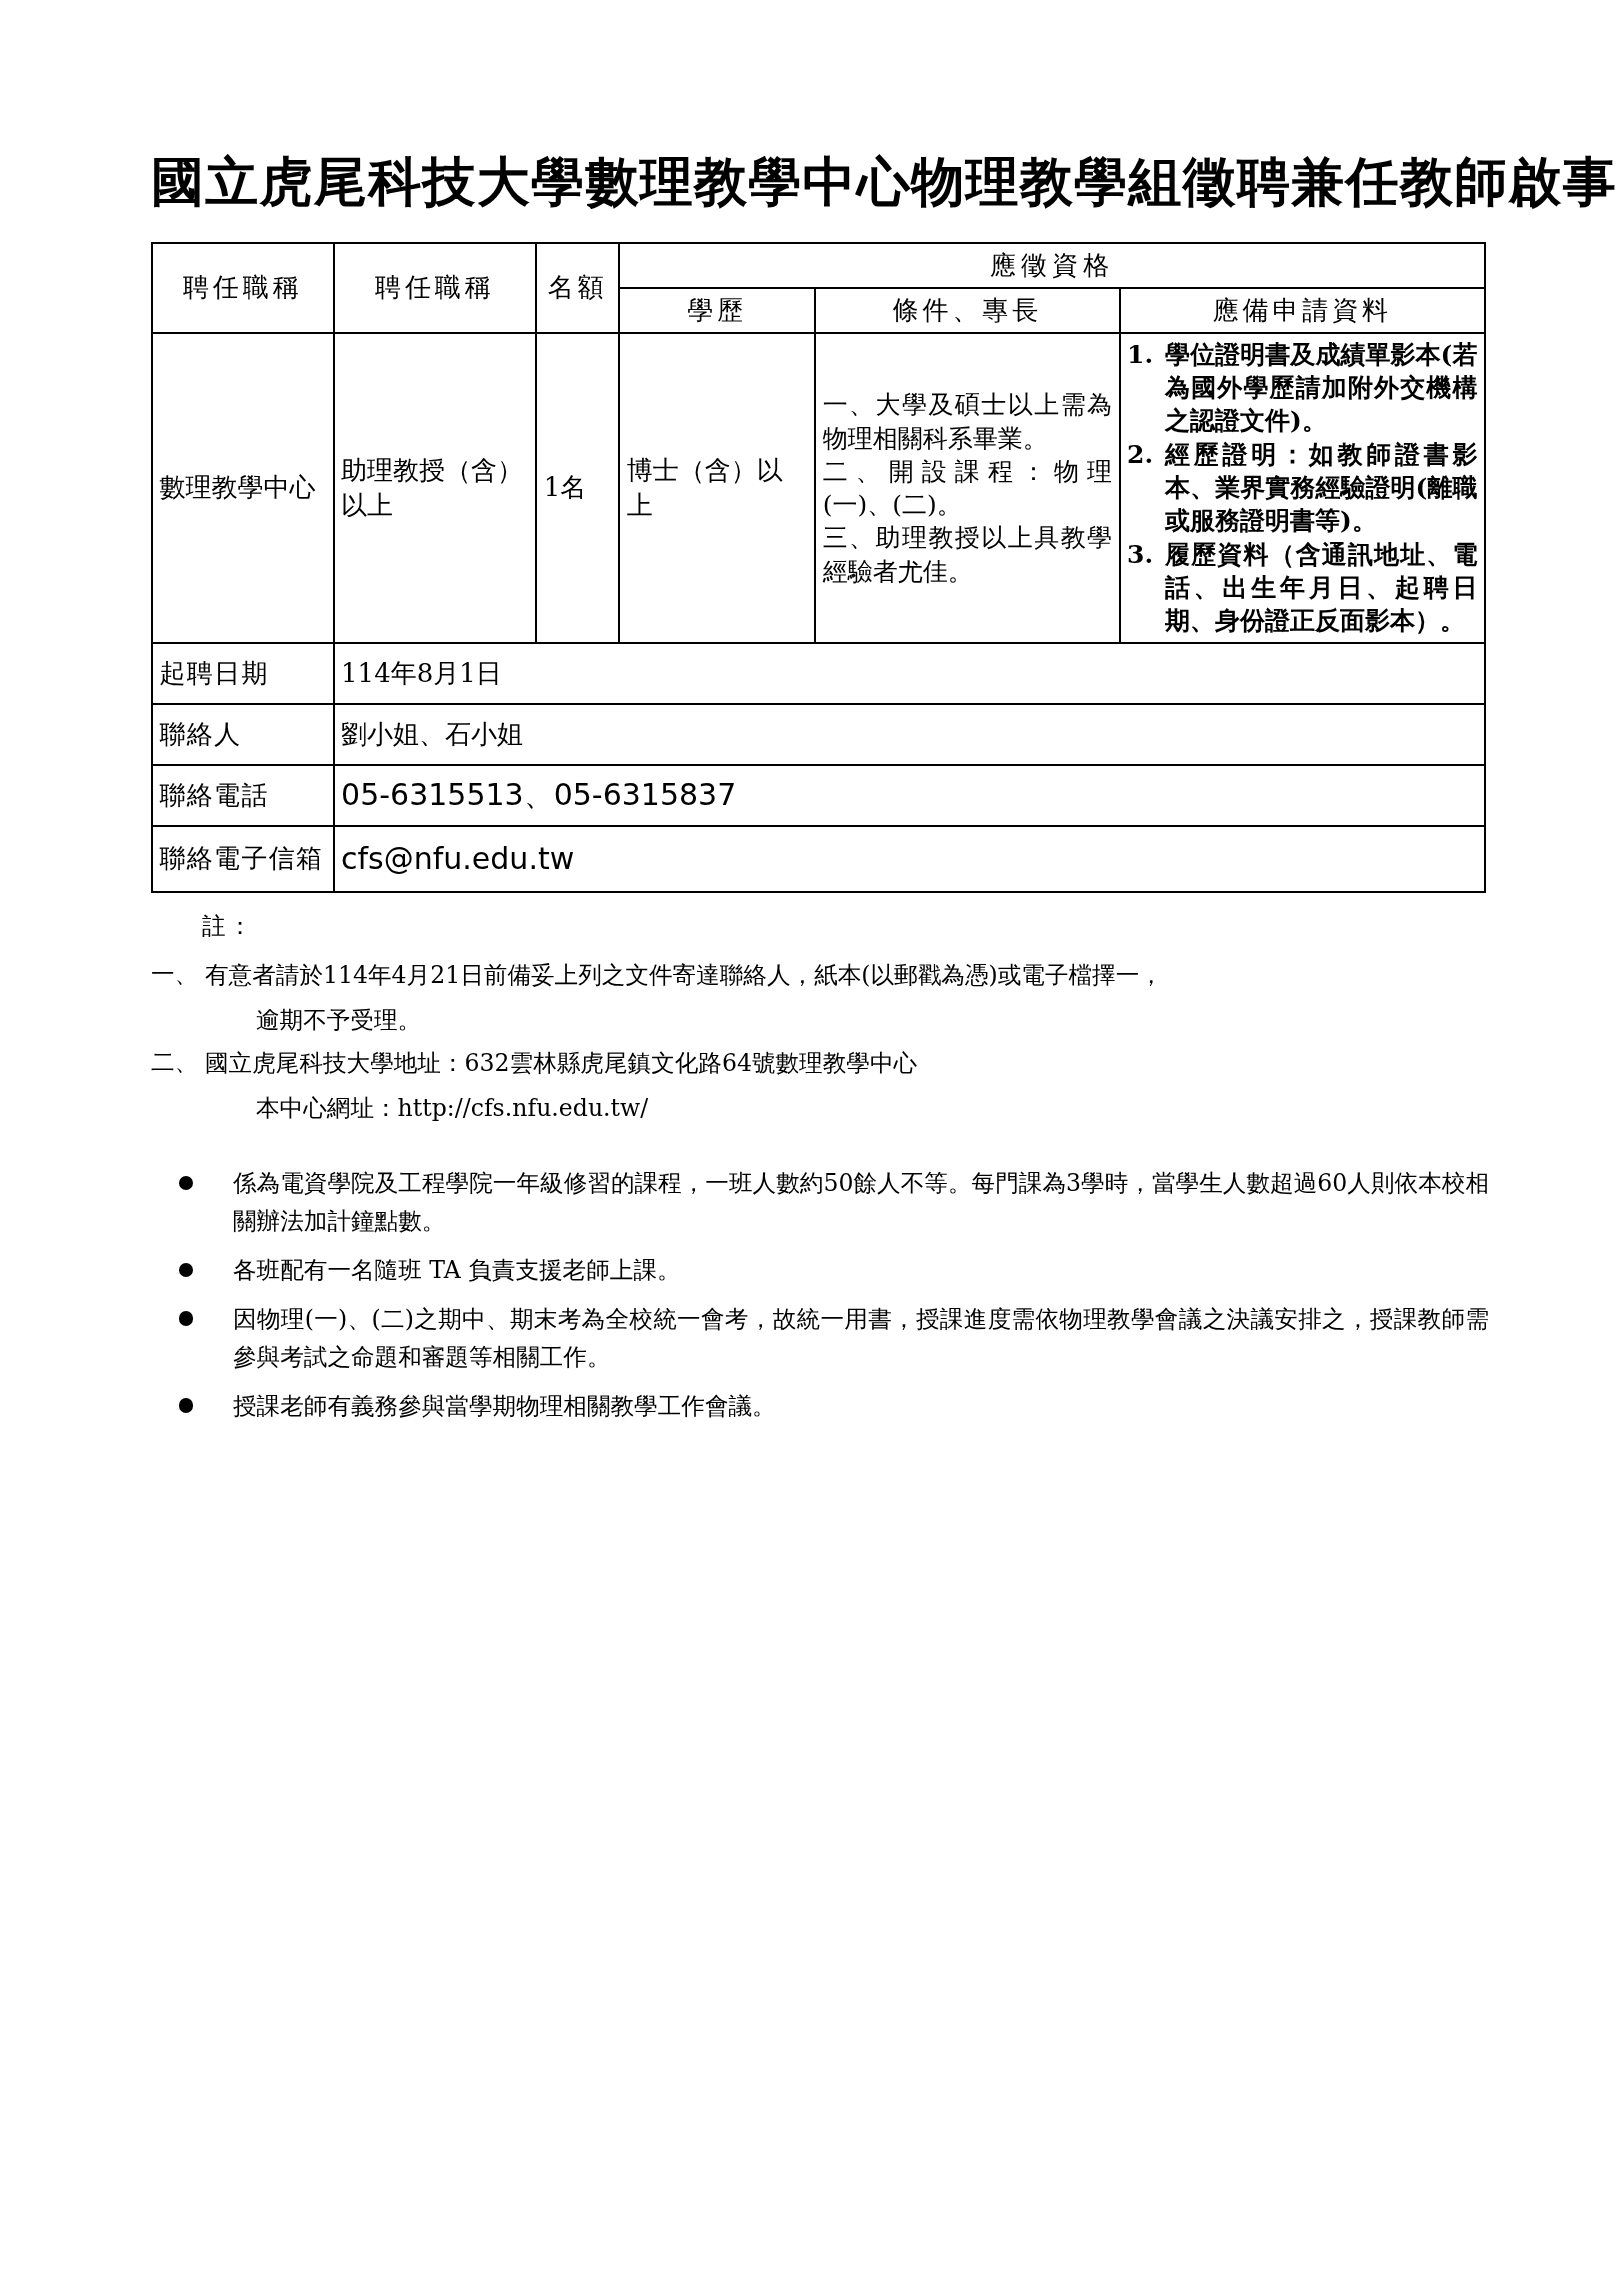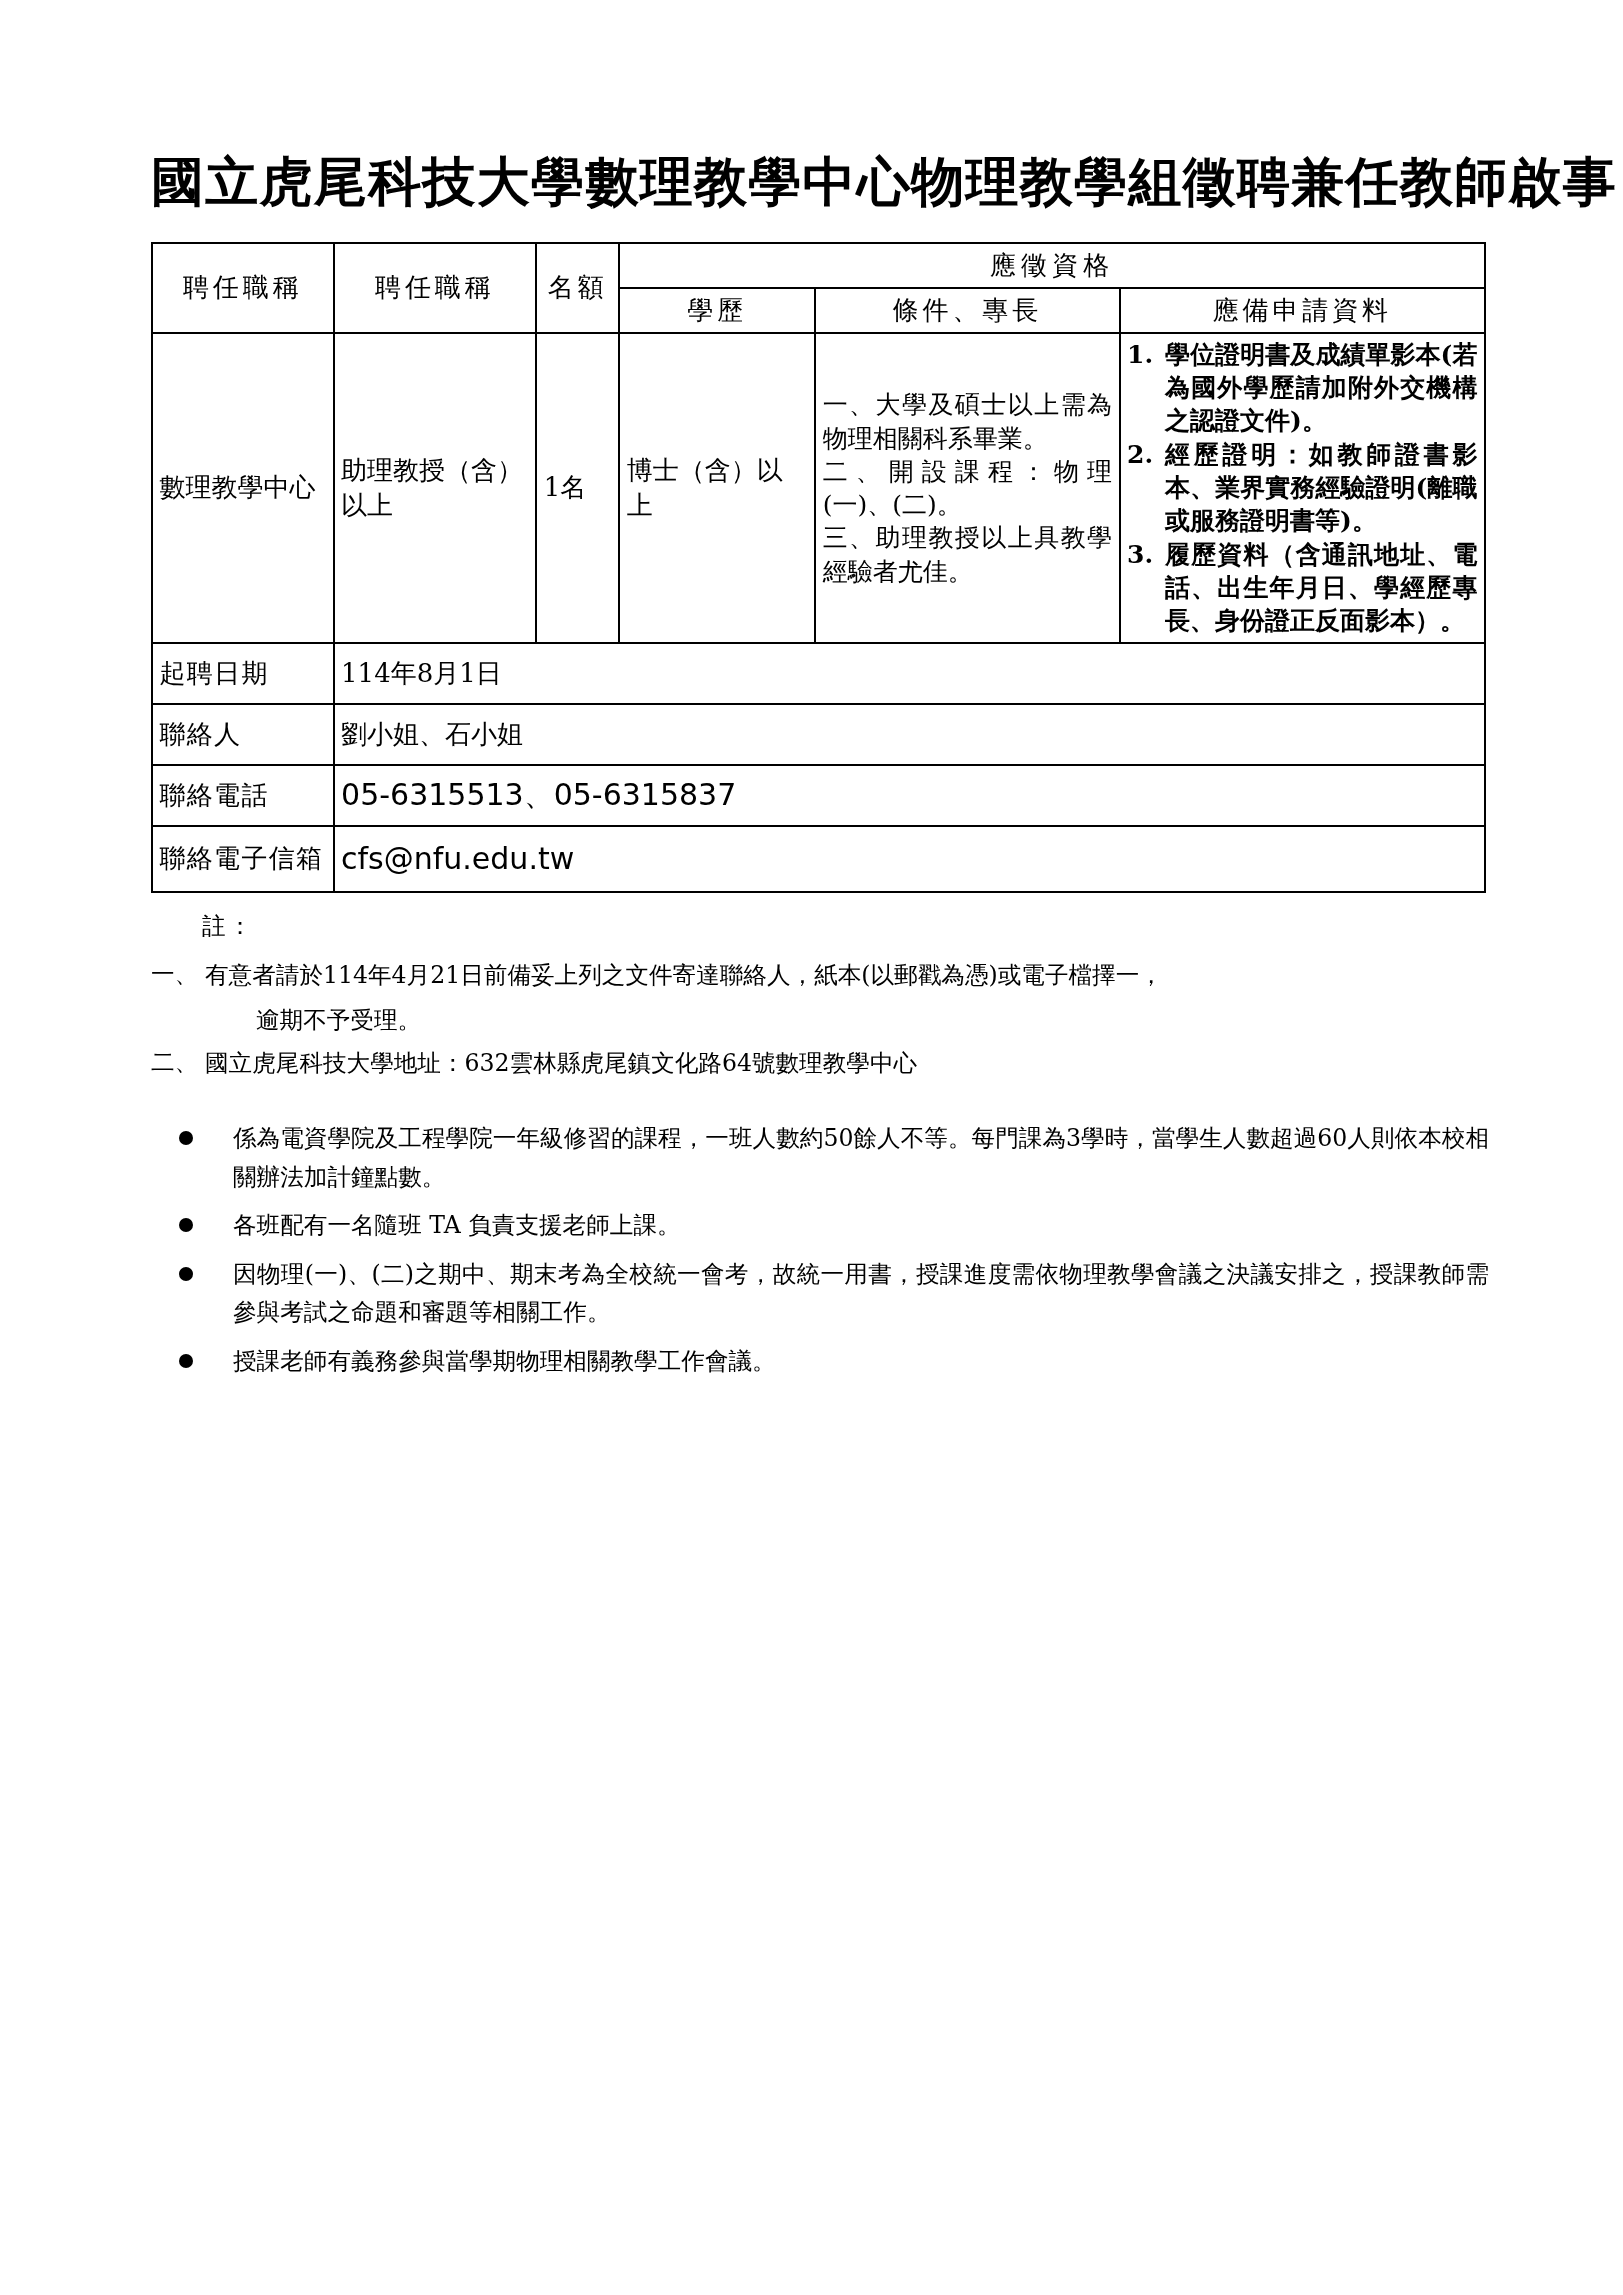--- a/index.html
+++ b/index.html
@@ -257,21 +257,21 @@
         </td>
         <td class="body-cell">
           <div class="cond-line">一、大學及碩士以上需為物理相關科系畢業。</div>
           <div class="cond-line">二、開設課程：物理(一)、(二)。</div>
           <div class="cond-line">三、助理教授以上具教學經驗者尤佳。</div>
         </td>
         <td class="body-cell">
           <ol class="docs">
             <li>學位證明書及成績單影本(若為國外學歷請加附外交機構之認證文件)。</li>
             <li>經歷證明：如教師證書影本、業界實務經驗證明(離職或服務證明書等)。</li>
-            <li>履歷資料（含通訊地址、電話、出生年月日、學經歷專長、身份證正反面影本）。</li>
+            <li>履歷資料（含通訊地址、電話、出生年月日、起聘日期、身份證正反面影本）。</li>
           </ol>
         </td>
       </tr>
 
       <tr>
         <td class="label-cell">起聘日期</td>
         <td class="value-cell" colspan="5">114年8月1日</td>
       </tr>
       <tr>
         <td class="label-cell">聯絡人</td>
@@ -294,20 +294,21 @@
     <div class="note-item">
       <div class="note-marker">一、</div>
       <div class="note-body">有意者請於114年4月21日前備妥上列之文件寄達聯絡人，紙本(以郵戳為憑)或電子檔擇一，</div>
     </div>
     <div class="note-sub">逾期不予受理。</div>
 
     <div class="note-item">
       <div class="note-marker">二、</div>
       <div class="note-body">國立虎尾科技大學地址：632雲林縣虎尾鎮文化路64號數理教學中心</div>
     </div>
+    <div class="note-sub">本中心網址：http://cfs.nfu.edu.tw/</div>
   </div>
 
   <div class="phys-section">
     <ul class="phys-list">
       <li>
         <span class="bullet-dot"></span>
         <span>係為電資學院及工程學院一年級修習的課程，一班人數約50餘人不等。每門課為3學時，當學生人數超過60人則依本校相關辦法加計鐘點數。</span>
       </li>
       <li>
         <span class="bullet-dot"></span>

